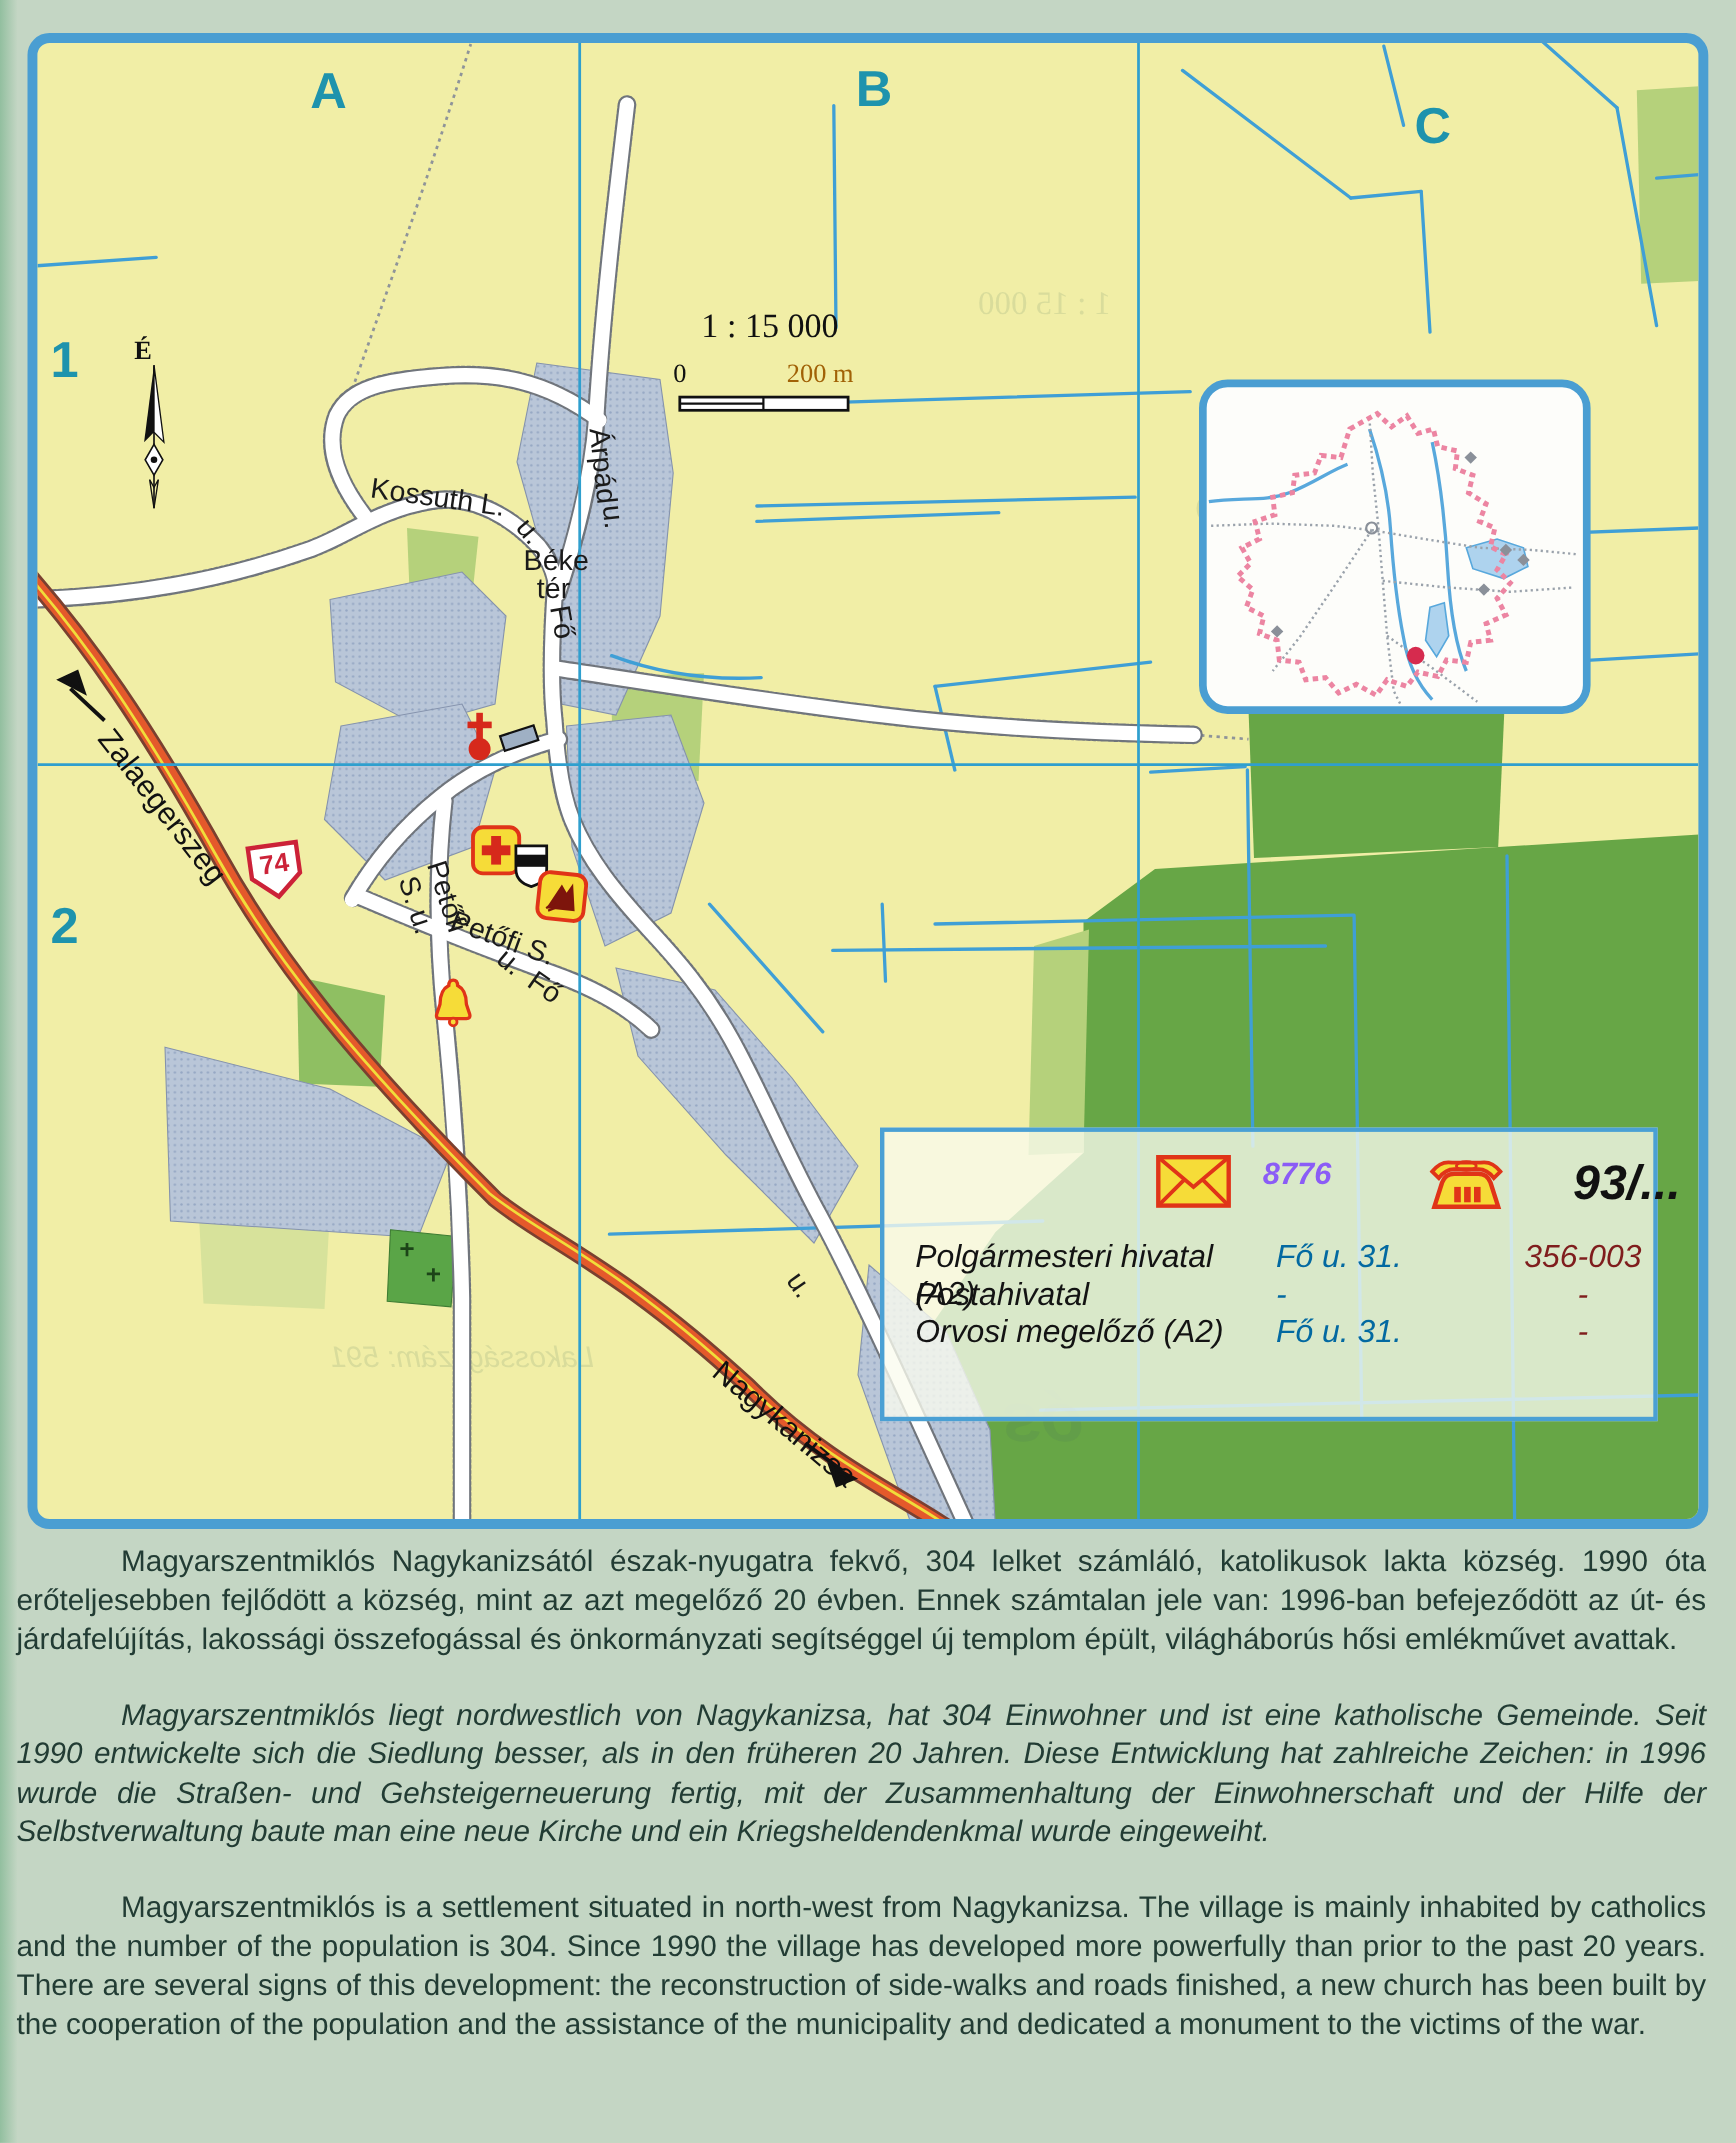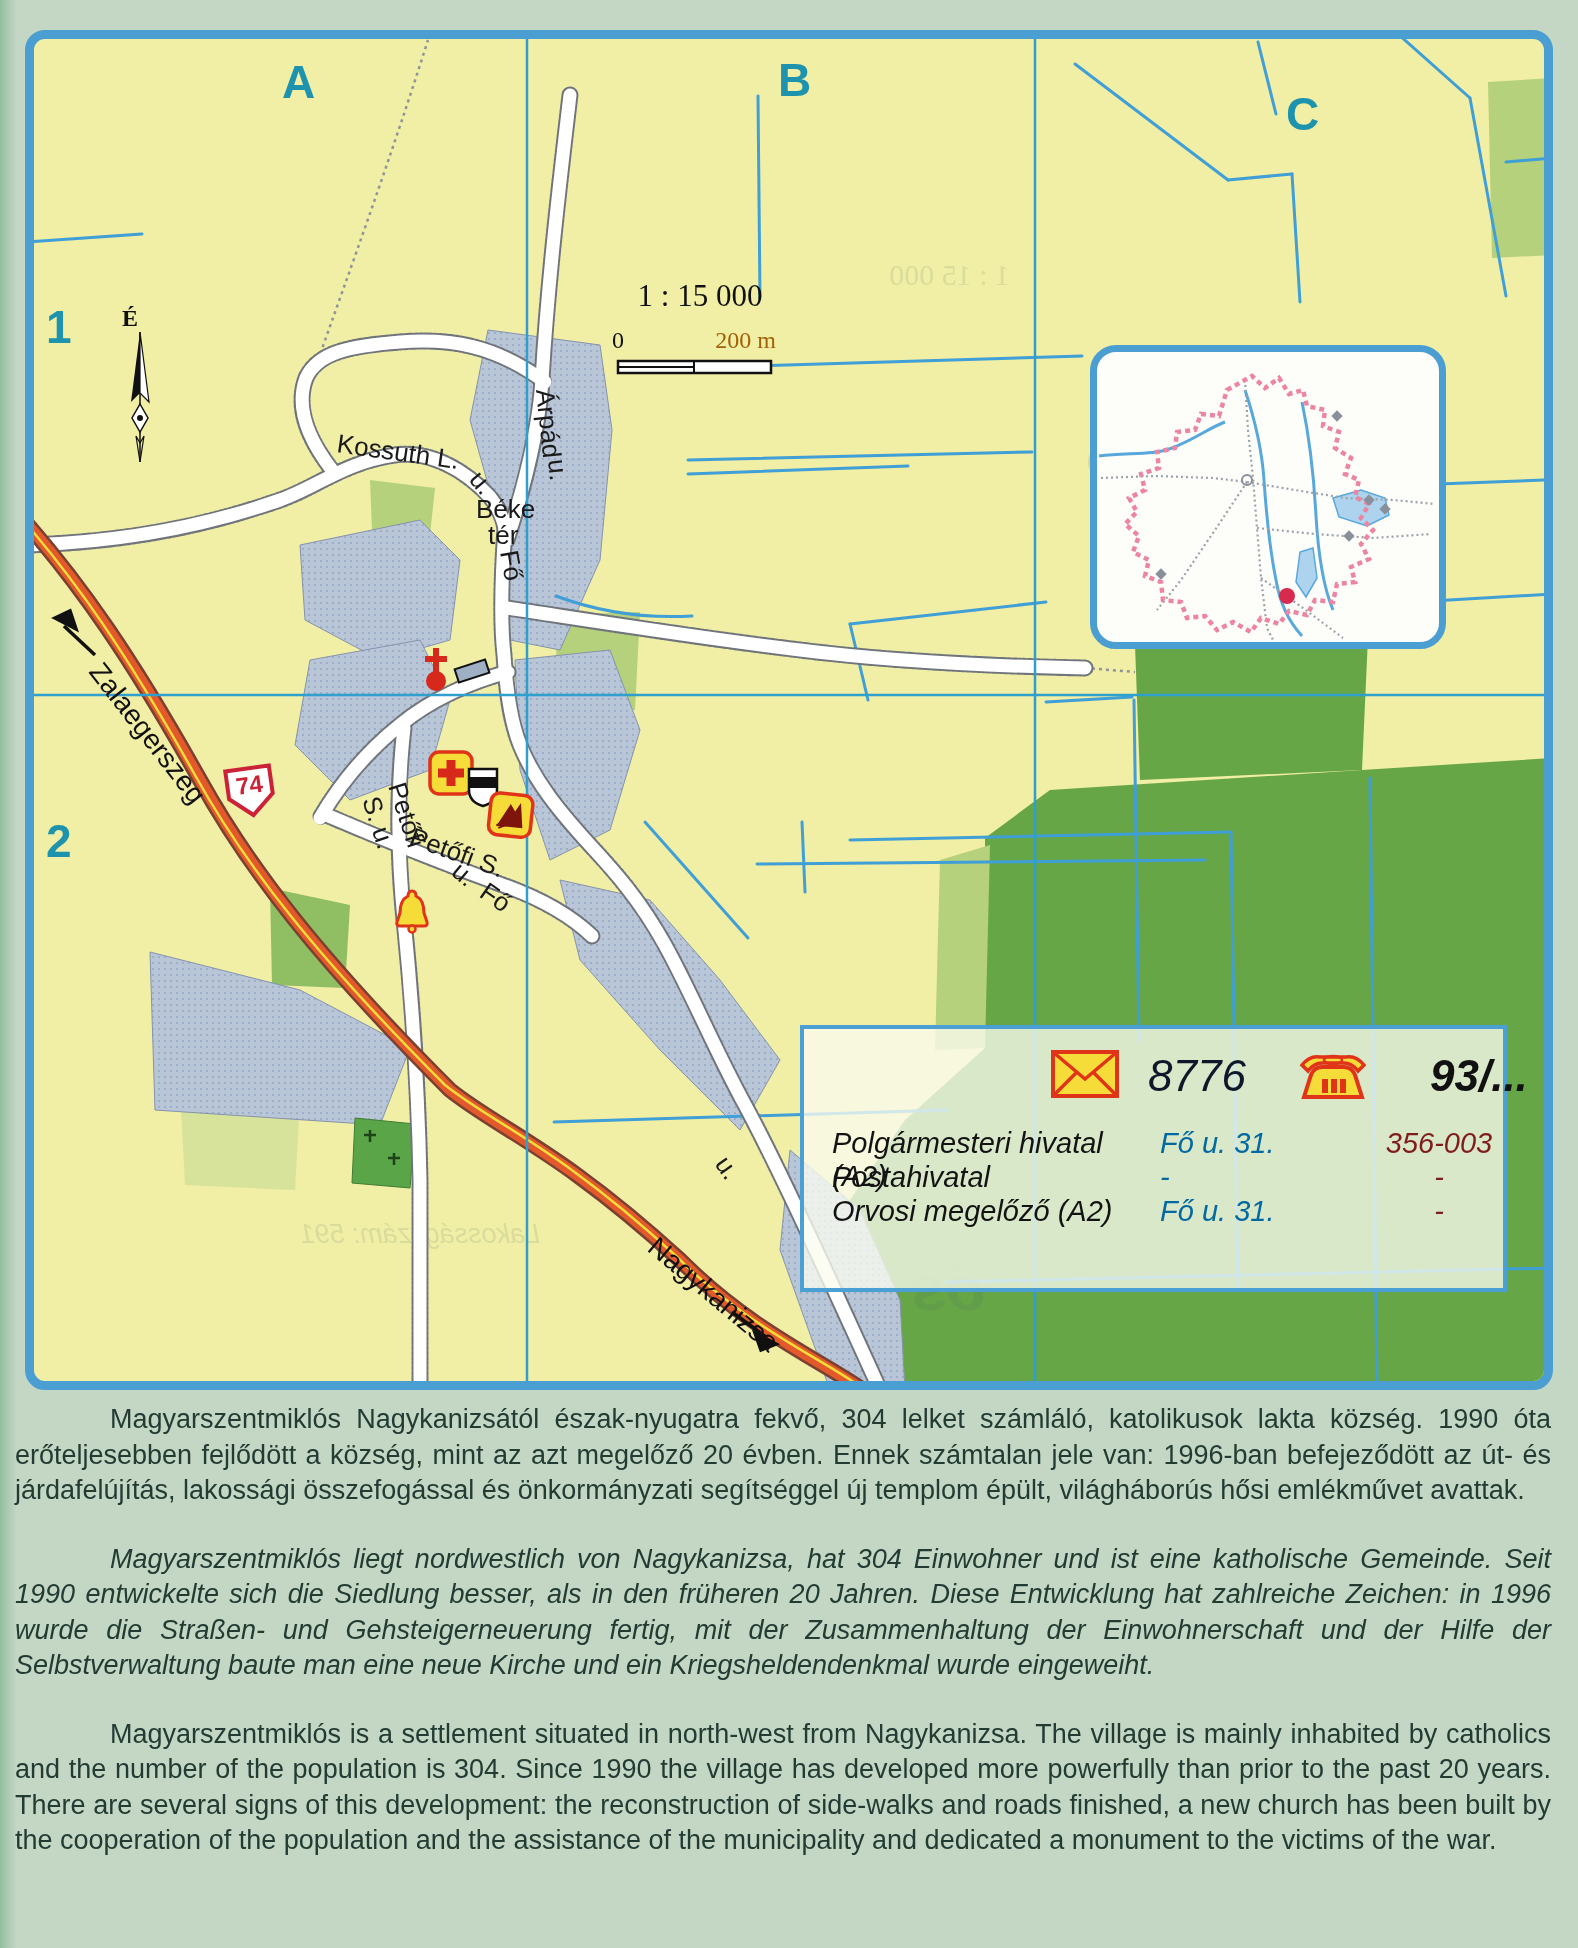--- a/index.html
+++ b/index.html
@@ -23,22 +23,22 @@
   .scale-end{position:absolute;left:658px;top:288px;width:84px;text-align:right;
     font-family:"Liberation Serif",serif;font-size:24px;color:#a16207;}
   .scale-bar{position:absolute;left:582px;top:320px;}
   
   .inset{position:absolute;left:1056px;top:306px;width:342px;height:290px;background:#fdfdfa;
     border:7px solid #4a9ed2;border-radius:26px;overflow:hidden;}
   
   .info-box{position:absolute;left:766px;top:986px;width:699px;height:259px;
     background:rgba(250,251,238,0.78);border:4px solid #4aa0d4;}
   .info-box .icon{position:absolute;}
-  .postal-code{position:absolute;left:344px;top:22px;font-size:44px;font-weight:normal;
-    font-style:italic;color:#0f172a;}
+  .postal-code{position:absolute;left:344px;top:22px;font-size:28px;font-weight:bold;
+    font-style:italic;color:#8b5cf6;}
   .phone-prefix{position:absolute;left:590px;top:22px;font-size:44px;font-weight:bold;
     font-style:italic;color:#111;margin-left:36px;}
   .info-rows{position:absolute;left:0;top:98px;width:714px;}
   .info-row{position:relative;height:34px;}
   .info-row .c1{position:absolute;left:28px;width:330px;font-size:29px;font-style:italic;color:#131313;}
   .info-row .c2{position:absolute;left:356px;width:160px;font-size:29px;font-style:italic;color:#0369a1;}
   .info-row .c3{position:absolute;left:560px;width:150px;text-align:center;font-size:29px;
     font-style:italic;color:#7f1d1d;}
   .population{position:absolute;left:190px;top:204px;width:480px;text-align:center;
     font-size:35px;font-style:italic;color:#111;}

